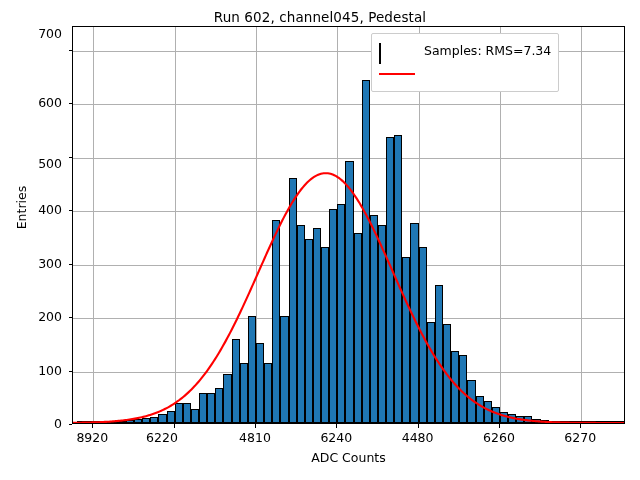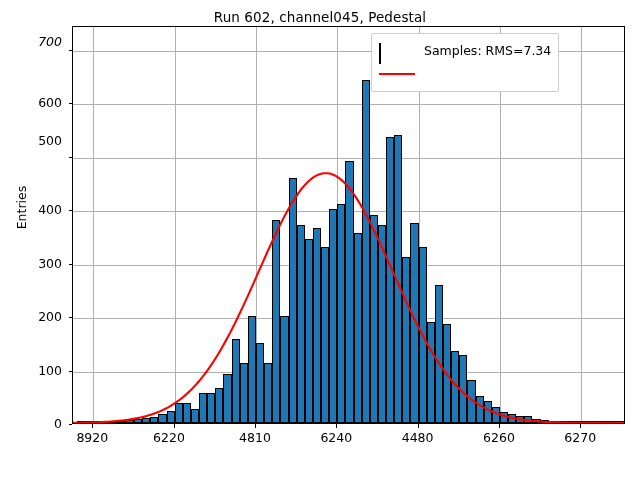--- a/index.html
+++ b/index.html
@@ -277,21 +277,21 @@
       <svg id="fit-curve" viewBox="0 0 553 398" preserveAspectRatio="none">
         <polyline id="fit-path" fill="none" stroke="#ff0000" stroke-width="2.1" stroke-linejoin="round" stroke-linecap="round" vector-effect="non-scaling-stroke" points="0.00,397.80 1.38,397.78 2.77,397.76 4.15,397.74 5.53,397.72 6.91,397.70 8.30,397.68 9.68,397.65 11.06,397.63 12.44,397.60 13.82,397.57 15.21,397.53 16.59,397.50 17.97,397.46 19.36,397.42 20.74,397.38 22.12,397.33 23.50,397.28 24.89,397.23 26.27,397.17 27.65,397.11 29.03,397.05 30.41,396.98 31.80,396.91 33.18,396.84 34.56,396.76 35.95,396.67 37.33,396.58 38.71,396.48 40.09,396.38 41.48,396.27 42.86,396.15 44.24,396.03 45.62,395.90 47.00,395.76 48.39,395.62 49.77,395.46 51.15,395.30 52.54,395.13 53.92,394.95 55.30,394.76 56.68,394.56 58.07,394.34 59.45,394.12 60.83,393.88 62.21,393.63 63.59,393.37 64.98,393.09 66.36,392.80 67.74,392.50 69.13,392.18 70.51,391.84 71.89,391.49 73.27,391.12 74.66,390.73 76.04,390.32 77.42,389.90 78.80,389.45 80.18,388.98 81.57,388.49 82.95,387.98 84.33,387.45 85.71,386.89 87.10,386.30 88.48,385.70 89.86,385.06 91.25,384.40 92.63,383.71 94.01,382.99 95.39,382.25 96.77,381.47 98.16,380.66 99.54,379.82 100.92,378.95 102.30,378.04 103.69,377.10 105.07,376.12 106.45,375.11 107.84,374.06 109.22,372.98 110.60,371.85 111.98,370.69 113.36,369.49 114.75,368.24 116.13,366.96 117.51,365.63 118.89,364.26 120.28,362.85 121.66,361.40 123.04,359.90 124.43,358.36 125.81,356.77 127.19,355.13 128.57,353.45 129.95,351.73 131.34,349.95 132.72,348.13 134.10,346.27 135.48,344.35 136.87,342.39 138.25,340.38 139.63,338.32 141.02,336.22 142.40,334.07 143.78,331.87 145.16,329.63 146.55,327.34 147.93,325.00 149.31,322.62 150.69,320.19 152.07,317.72 153.46,315.21 154.84,312.65 156.22,310.05 157.61,307.41 158.99,304.73 160.37,302.01 161.75,299.26 163.14,296.47 164.52,293.64 165.90,290.78 167.28,287.89 168.66,284.97 170.05,282.02 171.43,279.04 172.81,276.04 174.20,273.01 175.58,269.97 176.96,266.90 178.34,263.82 179.73,260.73 181.11,257.62 182.49,254.50 183.87,251.38 185.25,248.25 186.64,245.12 188.02,241.99 189.40,238.86 190.79,235.74 192.17,232.63 193.55,229.53 194.93,226.44 196.32,223.37 197.70,220.32 199.08,217.29 200.46,214.29 201.84,211.32 203.23,208.38 204.61,205.48 205.99,202.61 207.38,199.79 208.76,197.01 210.14,194.28 211.52,191.59 212.91,188.96 214.29,186.39 215.67,183.88 217.05,181.42 218.43,179.03 219.82,176.71 221.20,174.46 222.58,172.28 223.96,170.18 225.35,168.15 226.73,166.20 228.11,164.34 229.50,162.56 230.88,160.87 232.26,159.26 233.64,157.75 235.02,156.33 236.41,155.00 237.79,153.77 239.17,152.64 240.55,151.61 241.94,150.67 243.32,149.84 244.70,149.11 246.09,148.48 247.47,147.96 248.85,147.54 250.23,147.23 251.61,147.02 253.00,146.92 254.38,146.93 255.76,147.04 257.14,147.26 258.53,147.58 259.91,148.01 261.29,148.54 262.68,149.18 264.06,149.92 265.44,150.77 266.82,151.71 268.20,152.75 269.59,153.90 270.97,155.14 272.35,156.47 273.73,157.91 275.12,159.43 276.50,161.04 277.88,162.74 279.27,164.53 280.65,166.41 282.03,168.36 283.41,170.40 284.80,172.51 286.18,174.70 287.56,176.95 288.94,179.28 290.32,181.68 291.71,184.14 293.09,186.66 294.47,189.24 295.86,191.88 297.24,194.56 298.62,197.30 300.00,200.09 301.39,202.92 302.77,205.79 304.15,208.69 305.53,211.64 306.91,214.61 308.30,217.61 309.68,220.64 311.06,223.69 312.45,226.76 313.83,229.85 315.21,232.96 316.59,236.07 317.98,239.19 319.36,242.32 320.74,245.45 322.12,248.58 323.50,251.71 324.89,254.83 326.27,257.95 327.65,261.06 329.04,264.15 330.42,267.23 331.80,270.29 333.18,273.33 334.57,276.36 335.95,279.36 337.33,282.33 338.71,285.28 340.09,288.20 341.48,291.08 342.86,293.94 344.24,296.76 345.63,299.55 347.01,302.30 348.39,305.02 349.77,307.69 351.16,310.33 352.54,312.92 353.92,315.47 355.30,317.98 356.68,320.45 358.07,322.87 359.45,325.25 360.83,327.58 362.21,329.87 363.60,332.11 364.98,334.30 366.36,336.45 367.75,338.54 369.13,340.60 370.51,342.60 371.89,344.56 373.27,346.47 374.66,348.33 376.04,350.14 377.42,351.91 378.80,353.63 380.19,355.31 381.57,356.94 382.95,358.52 384.34,360.06 385.72,361.55 387.10,363.01 388.48,364.41 389.86,365.78 391.25,367.10 392.63,368.38 394.01,369.62 395.39,370.81 396.78,371.97 398.16,373.09 399.54,374.18 400.93,375.22 402.31,376.23 403.69,377.20 405.07,378.14 406.45,379.04 407.84,379.91 409.22,380.75 410.60,381.55 411.98,382.33 413.37,383.07 414.75,383.79 416.13,384.47 417.52,385.13 418.90,385.76 420.28,386.37 421.66,386.95 423.05,387.50 424.43,388.04 425.81,388.54 427.19,389.03 428.57,389.50 429.96,389.94 431.34,390.37 432.72,390.77 434.11,391.16 435.49,391.53 436.87,391.88 438.25,392.21 439.64,392.53 441.02,392.84 442.40,393.12 443.78,393.40 445.16,393.66 446.55,393.91 447.93,394.14 449.31,394.37 450.70,394.58 452.08,394.78 453.46,394.97 454.84,395.15 456.23,395.32 457.61,395.48 458.99,395.63 460.37,395.78 461.75,395.92 463.14,396.04 464.52,396.17 465.90,396.28 467.29,396.39 468.67,396.49 470.05,396.59 471.43,396.68 472.82,396.76 474.20,396.84 475.58,396.92 476.96,396.99 478.34,397.06 479.73,397.12 481.11,397.18 482.49,397.23 483.88,397.29 485.26,397.34 486.64,397.38 488.02,397.42 489.41,397.46 490.79,397.50 492.17,397.54 493.55,397.57 494.93,397.60 496.32,397.63 497.70,397.65 499.08,397.68 500.46,397.70 501.85,397.72 503.23,397.74 504.61,397.76 506.00,397.78 507.38,397.80 508.76,397.81 510.14,397.83 511.52,397.84 512.91,397.85 514.29,397.86 515.67,397.87 517.05,397.88 518.44,397.89 519.82,397.90 521.20,397.91 522.59,397.92 523.97,397.92 525.35,397.93 526.73,397.93 528.11,397.94 529.50,397.94 530.88,397.95 532.26,397.95 533.64,397.96 535.03,397.96 536.41,397.96 537.79,397.97 539.18,397.97 540.56,397.97 541.94,397.97 543.32,397.98 544.70,397.98 546.09,397.98 547.47,397.98 548.85,397.98 550.23,397.99 551.62,397.99 553.00,397.99"></polyline>
       </svg>
     </div>
   </div>
 
   <div id="ticks-layer">
       <div class="tick-x" style="left: 92.3309px;"></div>
       <div class="ticklabel-x" style="left: 92.3309px;">8920</div>
       <div class="tick-x" style="left: 173.654px;"></div>
-      <div class="ticklabel-x" style="left: 169px;">6220</div>
+      <div class="ticklabel-x" style="left: 162px;">6220</div>
       <div class="tick-x" style="left: 254.978px;"></div>
       <div class="ticklabel-x" style="left: 254.978px;">4810</div>
       <div class="tick-x" style="left: 336.301px;"></div>
       <div class="ticklabel-x" style="left: 336.301px;">6240</div>
       <div class="tick-x" style="left: 417.625px;"></div>
       <div class="ticklabel-x" style="left: 417.625px;">4480</div>
       <div class="tick-x" style="left: 498.949px;"></div>
       <div class="ticklabel-x" style="left: 498.949px;">6260</div>
       <div class="tick-x" style="left: 580.272px;"></div>
       <div class="ticklabel-x" style="left: 580.272px;">6270</div>
@@ -299,27 +299,28 @@
       <div class="ticklabel-y" style="top: 424px;">0</div>
       <div class="tick-y" style="top: 370.577px;"></div>
       <div class="ticklabel-y" style="top: 370.577px;">100</div>
       <div class="tick-y" style="top: 317.154px;"></div>
       <div class="ticklabel-y" style="top: 317.154px;">200</div>
       <div class="tick-y" style="top: 263.732px;"></div>
       <div class="ticklabel-y" style="top: 263.732px;">300</div>
       <div class="tick-y" style="top: 210.309px;"></div>
       <div class="ticklabel-y" style="top: 210.309px;">400</div>
       <div class="tick-y" style="top: 156.886px;"></div>
-      <div class="ticklabel-y" style="top: 141px;">500</div>
+      <div class="ticklabel-y" style="top: 164px;">500</div>
       <div class="tick-y" style="top: 103.463px;"></div>
       <div class="ticklabel-y" style="top: 103.463px;">600</div>
       <div class="tick-y" style="top: 50.0403px;"></div>
-      <div class="ticklabel-y" style="top: 42px; font-style: italic;">700</div>
+      <div class="ticklabel-y" style="top: 34px;">700</div>
     </div>
 
+  <div id="xlabel">ADC Counts</div>
   <div id="ylabel">Entries</div>
 
   <div id="legend">
     <div class="legend-row">
       <span class="legend-handle">
         <span class="legend-patch"></span>
       </span>
       <span class="legend-text">Samples: RMS=7.34</span>
     </div>
     <div class="legend-row">

